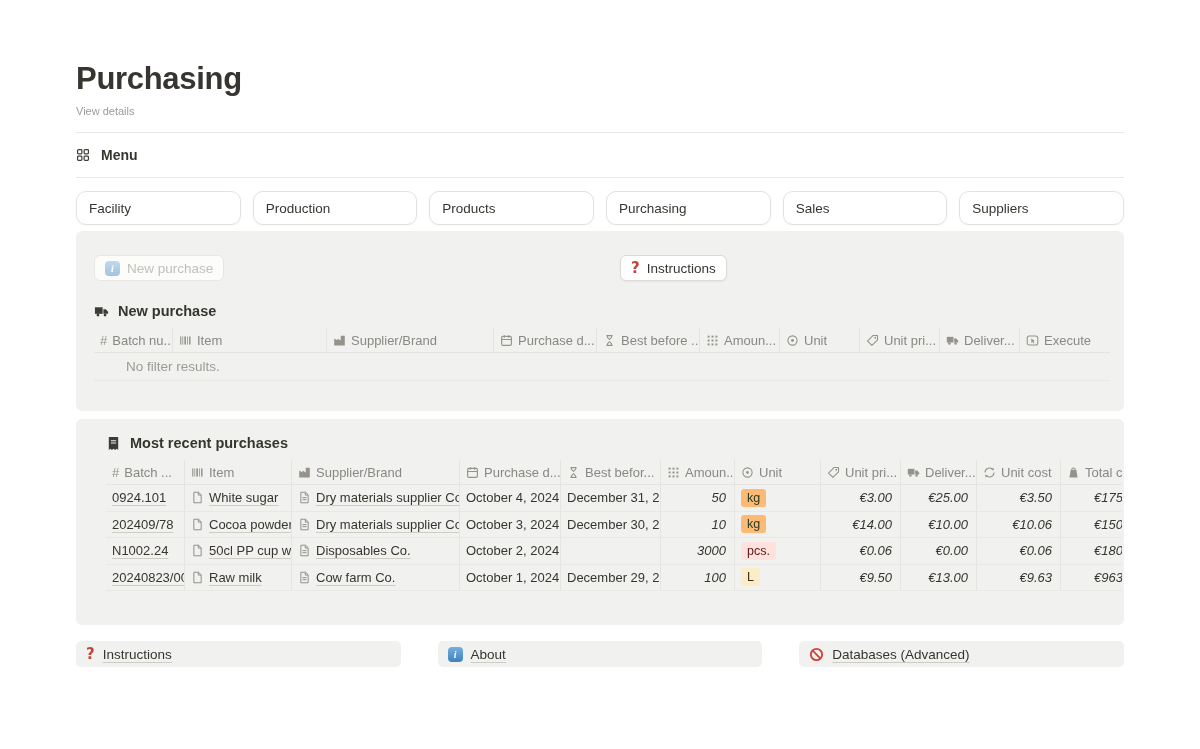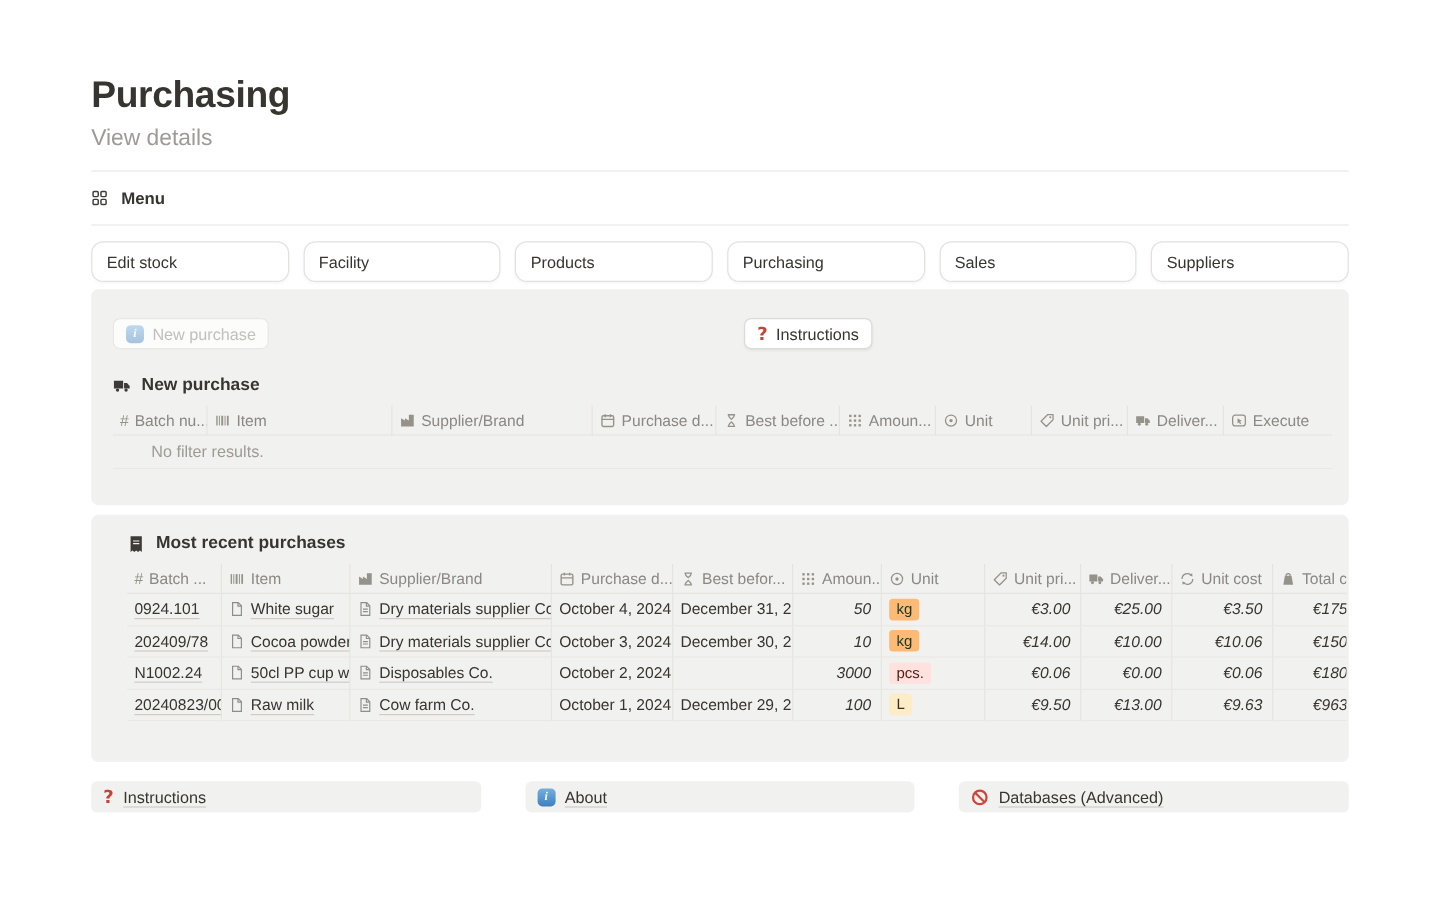--- a/index.html
+++ b/index.html
@@ -4,21 +4,21 @@
 <style>
   * { box-sizing: border-box; }
   html,body { margin:0; padding:0; }
   body {
     width:1200px; height:749px; overflow:hidden; background:#fff;
     font-family:"Liberation Sans","DejaVu Sans",sans-serif; color:#37352f;
   }
   .content { margin:0 76px; width:1048px; }
 
   .page-title { font-size:31px; font-weight:700; letter-spacing:-.3px; margin:60px 0 0; line-height:38px; }
-  .page-subtitle { color:#9d9b96; font-size:19px; margin-top:7px; }
+  .page-subtitle { color:#9d9b96; font-size:11px; margin-top:7px; }
   .hr { height:1px; background:#e9e8e5; }
   .hr1 { margin-top:15px; }
 
   .menu-head { display:flex; align-items:center; gap:11px; height:44px; font-size:14px; font-weight:600; cursor:pointer; }
   .menu-head .micon { color:#3f3e3a; display:inline-flex; }
 
   .menu-grid { display:grid; grid-template-columns:repeat(6,1fr); gap:12px; margin-top:13px; }
   .mbtn {
     height:34px; background:#fff; border:1px solid #e3e1de; border-radius:10px;
     display:flex; align-items:center; padding:0 12px; font-size:13.5px; cursor:pointer;
@@ -108,22 +108,22 @@
           <rect x="9.3" y="1.8" width="4.9" height="4.9" rx="1"></rect>
           <rect x="1.8" y="9.3" width="4.9" height="4.9" rx="1"></rect>
           <rect x="9.3" y="9.3" width="4.9" height="4.9" rx="1"></rect>
         </svg>
     </span>
     <span>Menu</span>
   </div>
   <div class="hr"></div>
 
   <div class="menu-grid">
-    <div class="mbtn">Edit stock</div>
     <div class="mbtn">Facility</div>
+    <div class="mbtn">Production</div>
     <div class="mbtn">Products</div>
     <div class="mbtn">Purchasing</div>
     <div class="mbtn">Sales</div>
     <div class="mbtn">Suppliers</div>
   </div>
 
   <div class="panel panel1">
 
     <div class="btn-row">
       <div class="btn disabled">

